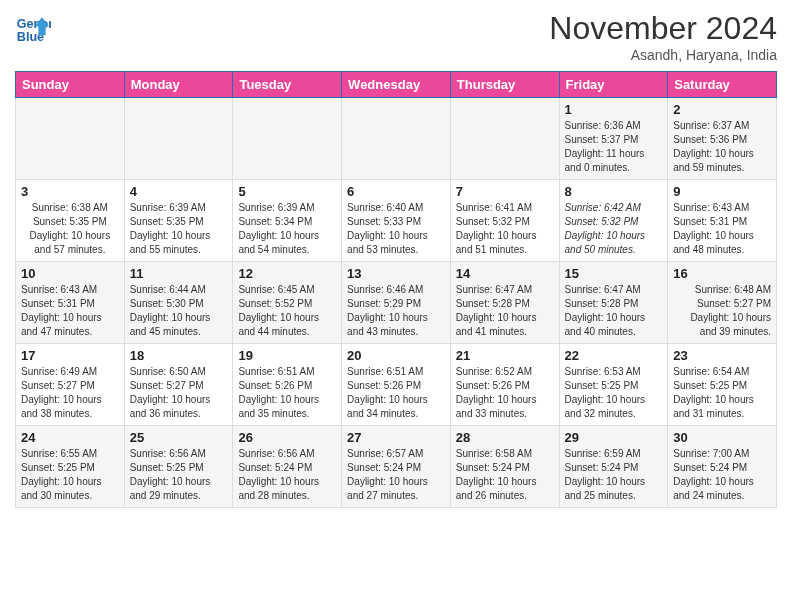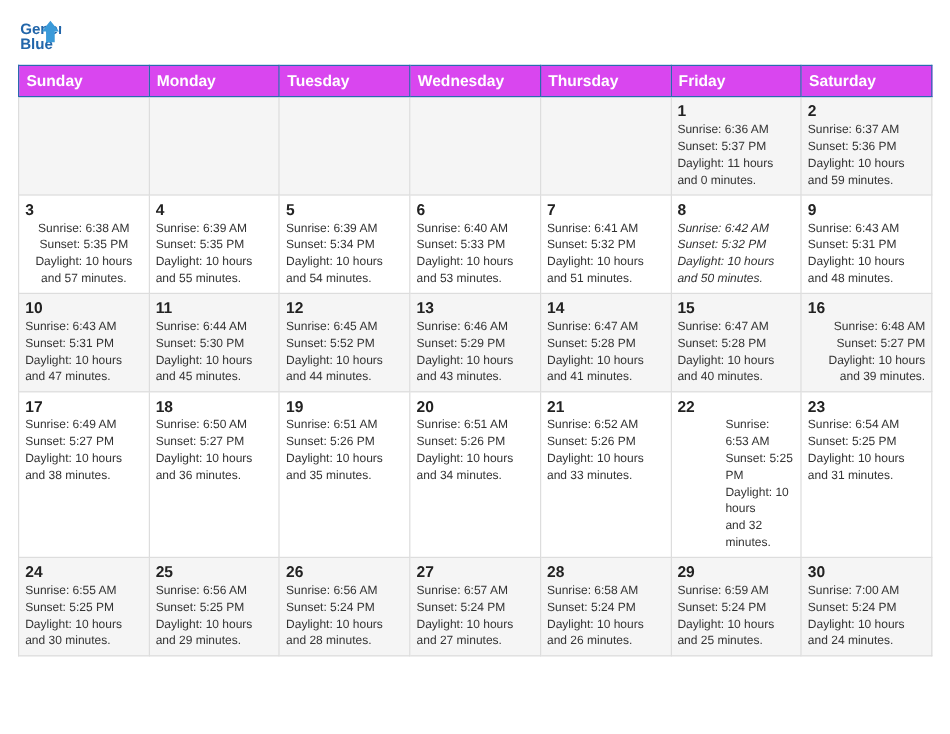--- a/index.html
+++ b/index.html
@@ -39,21 +39,21 @@
     .location {
       font-size: 14px;
       color: #555;
     }
     .calendar {
       width: 100%;
       border-collapse: collapse;
       border: 1px solid #ccc;
     }
     .calendar th {
-      background-color: #d946ef;
+      background-color: #ec4899;
       color: #fff;
       font-size: 13px;
       font-weight: bold;
       padding: 5px 6px;
       text-align: left;
       border: 1px solid #2a6aaf;
     }
     .calendar td {
       vertical-align: top;
       padding: 4px 5px;
@@ -90,20 +90,24 @@
 
 <div class="page">
   <div class="header">
     <div class="logo">
       <svg class="logo-icon" viewBox="0 0 40 40">
         <text x="2" y="20" font-family="Arial" font-weight="bold" font-size="14" fill="#2266aa">General</text>
         <text x="2" y="34" font-family="Arial" font-weight="bold" font-size="14" fill="#2266aa">Blue</text>
         <polygon points="30,8 38,18 34,18 34,28 26,28 26,18 22,18" fill="#3a9ad9"></polygon>
       </svg>
     </div>
+    <div class="title-block">
+      <div class="month-title">November 2024</div>
+      <div class="location">Asandh, Haryana, India</div>
+    </div>
   </div>
 
   <table class="calendar">
     <thead>
       <tr>
       <th>Sunday</th>
           <th>Monday</th>
           <th>Tuesday</th>
           <th>Wednesday</th>
           <th>Thursday</th>
@@ -266,21 +270,21 @@
           </td>
           <td>
             <span class="day-number">21</span>
             <div class="day-info" style="white-space: pre-line;">Sunrise: 6:52 AM
 Sunset: 5:26 PM
 Daylight: 10 hours
 and 33 minutes.</div>
           </td>
           <td>
             <span class="day-number">22</span>
-            <div class="day-info" style="white-space: pre-line; margin-left: 40px;">Sunrise: 6:53 AM
+            <div class="day-info" style="white-space: pre-line;">Sunrise: 6:53 AM
 Sunset: 5:25 PM
 Daylight: 10 hours
 and 32 minutes.</div>
           </td>
           <td>
             <span class="day-number">23</span>
             <div class="day-info" style="white-space: pre-line;">Sunrise: 6:54 AM
 Sunset: 5:25 PM
 Daylight: 10 hours
 and 31 minutes.</div>

